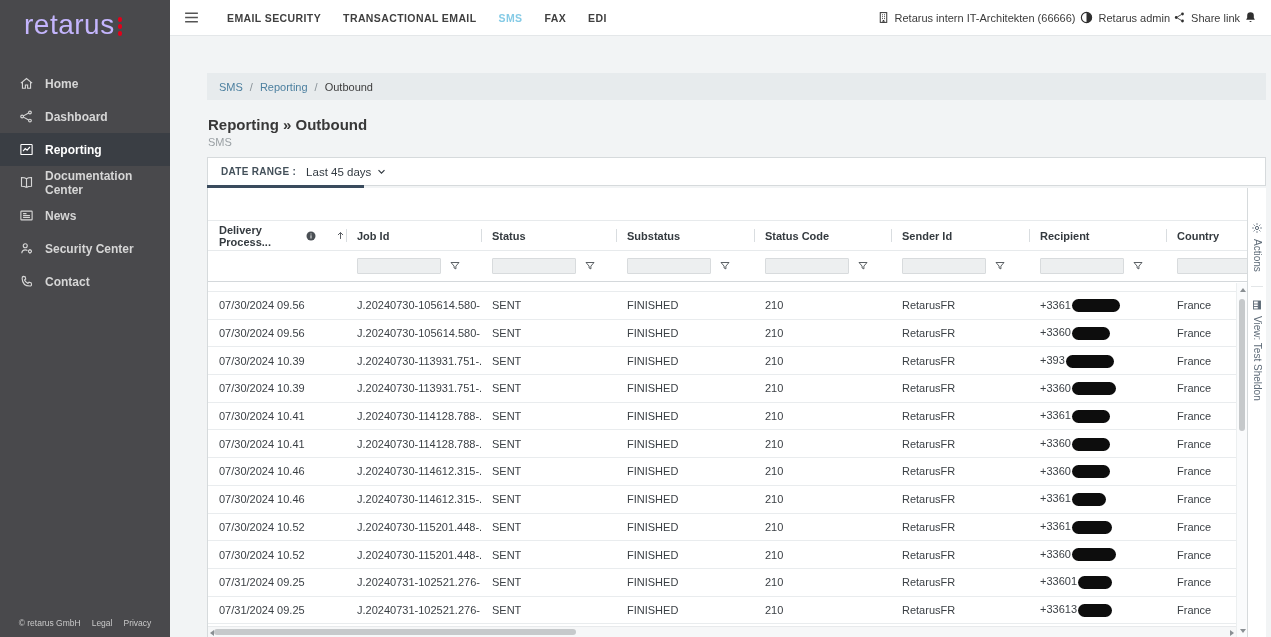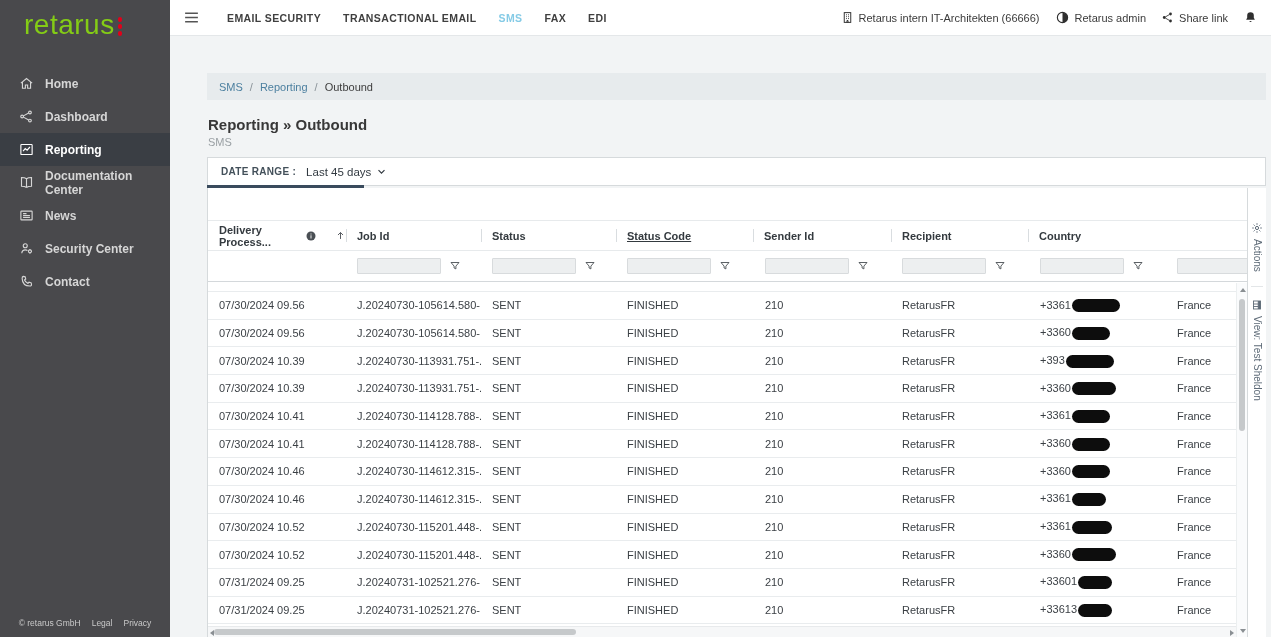--- a/index.html
+++ b/index.html
@@ -3,40 +3,40 @@
 <meta charset="utf-8">
 <style>
   * { margin:0; padding:0; box-sizing:border-box; }
   html,body { width:1271px; height:637px; overflow:hidden; }
   body { font-family:"Liberation Sans", sans-serif; background:#f2f4f5; position:relative; color:#3c3c3c; }
   svg { display:block; }
 
   
   .sidebar { position:absolute; left:0; top:0; width:170px; height:637px; background:#49494c; z-index:6; }
   .logo { display:flex; align-items:flex-start; padding:11px 0 0 24px; }
-  .logo-text { font-size:28px; color:#84cc16; letter-spacing:.5px; line-height:1; }
+  .logo-text { font-size:28px; color:#c4b5fd; letter-spacing:.5px; line-height:1; }
   .logo-dots { display:flex; flex-direction:column; gap:2.5px; margin:6px 0 0 3px; }
   .logo-dots i { width:4.5px; height:4.5px; border-radius:50%; background:#e2001a; }
   .menu { margin-top:28px; }
   .menu-item { height:33px; display:flex; align-items:center; padding-left:19px; gap:11px;
                color:#d6d6d6; font-size:12px; font-weight:600; cursor:pointer; }
   .menu-item.active { background:#3a3e44; color:#ffffff; }
   .mi-icon { width:15px; height:15px; flex:0 0 15px; }
   .sidebar-footer { position:absolute; bottom:9px; left:0; right:0; display:flex; justify-content:center;
                     gap:11px; font-size:8.5px; color:#c9c9c9; }
   .sidebar-footer span { white-space:nowrap; }
 
   
   .topbar { position:absolute; left:170px; top:0; width:1101px; height:36px; background:#ffffff;
             border-bottom:1px solid #e4e7e9; display:flex; align-items:center; z-index:5; }
   .hamburger { margin-left:13px; color:#555; cursor:pointer; }
   .topnav { display:flex; gap:22px; margin-left:27px; }
   .nav-item { font-size:10.5px; font-weight:700; letter-spacing:.4px; color:#3f3f3f; cursor:pointer; white-space:nowrap; }
   .nav-item.active { color:#85cbe6; }
-  .topbar-right { margin-left:auto; display:flex; align-items:center; gap:15px; margin-right:13px; }
+  .topbar-right { margin-left:auto; display:flex; align-items:center; gap:3px; margin-right:13px; }
   .tb-item { display:flex; align-items:center; gap:5px; font-size:11px; color:#3b3b3b; cursor:pointer; white-space:nowrap; }
   .tb-item svg { color:#2f2f2f; }
 
   
   .breadcrumb { position:absolute; left:207px; top:73px; width:1059px; height:27px; background:#e7ebed;
                 display:flex; align-items:center; padding-left:12px; font-size:11px; color:#8a9399; z-index:2; }
   .bc-link { color:#4d80a0; cursor:pointer; }
   .bc-sep { margin:0 7px; }
   .bc-current { color:#3e3e3e; }
   .page-head { position:absolute; left:208px; top:116px; }
@@ -272,21 +272,24 @@
                 <path d="M12 19.5V5.5M6.5 11L12 5.5 17.5 11"></path>
               </svg>
             </span>
           </div>
           <div class="th" style="width: 135px; flex: 0 0 135px;">
             <span class="th-label">Job Id</span>
           </div>
           <div class="th" style="width: 135px; flex: 0 0 135px;">
             <span class="th-label">Status</span>
           </div>
-          <div class="th" style="width: 137px; flex: 0 0 137px; text-decoration: underline;">
+          <div class="th" style="width: 138px; flex: 0 0 138px;">
+            <span class="th-label">Substatus</span>
+          </div>
+          <div class="th" style="width: 137px; flex: 0 0 137px;">
             <span class="th-label">Status Code</span>
           </div>
           <div class="th" style="width: 138px; flex: 0 0 138px;">
             <span class="th-label">Sender Id</span>
           </div>
           <div class="th" style="width: 137px; flex: 0 0 137px;">
             <span class="th-label">Recipient</span>
           </div>
           <div class="th" style="flex: 1 1 0%;">
             <span class="th-label">Country</span>

